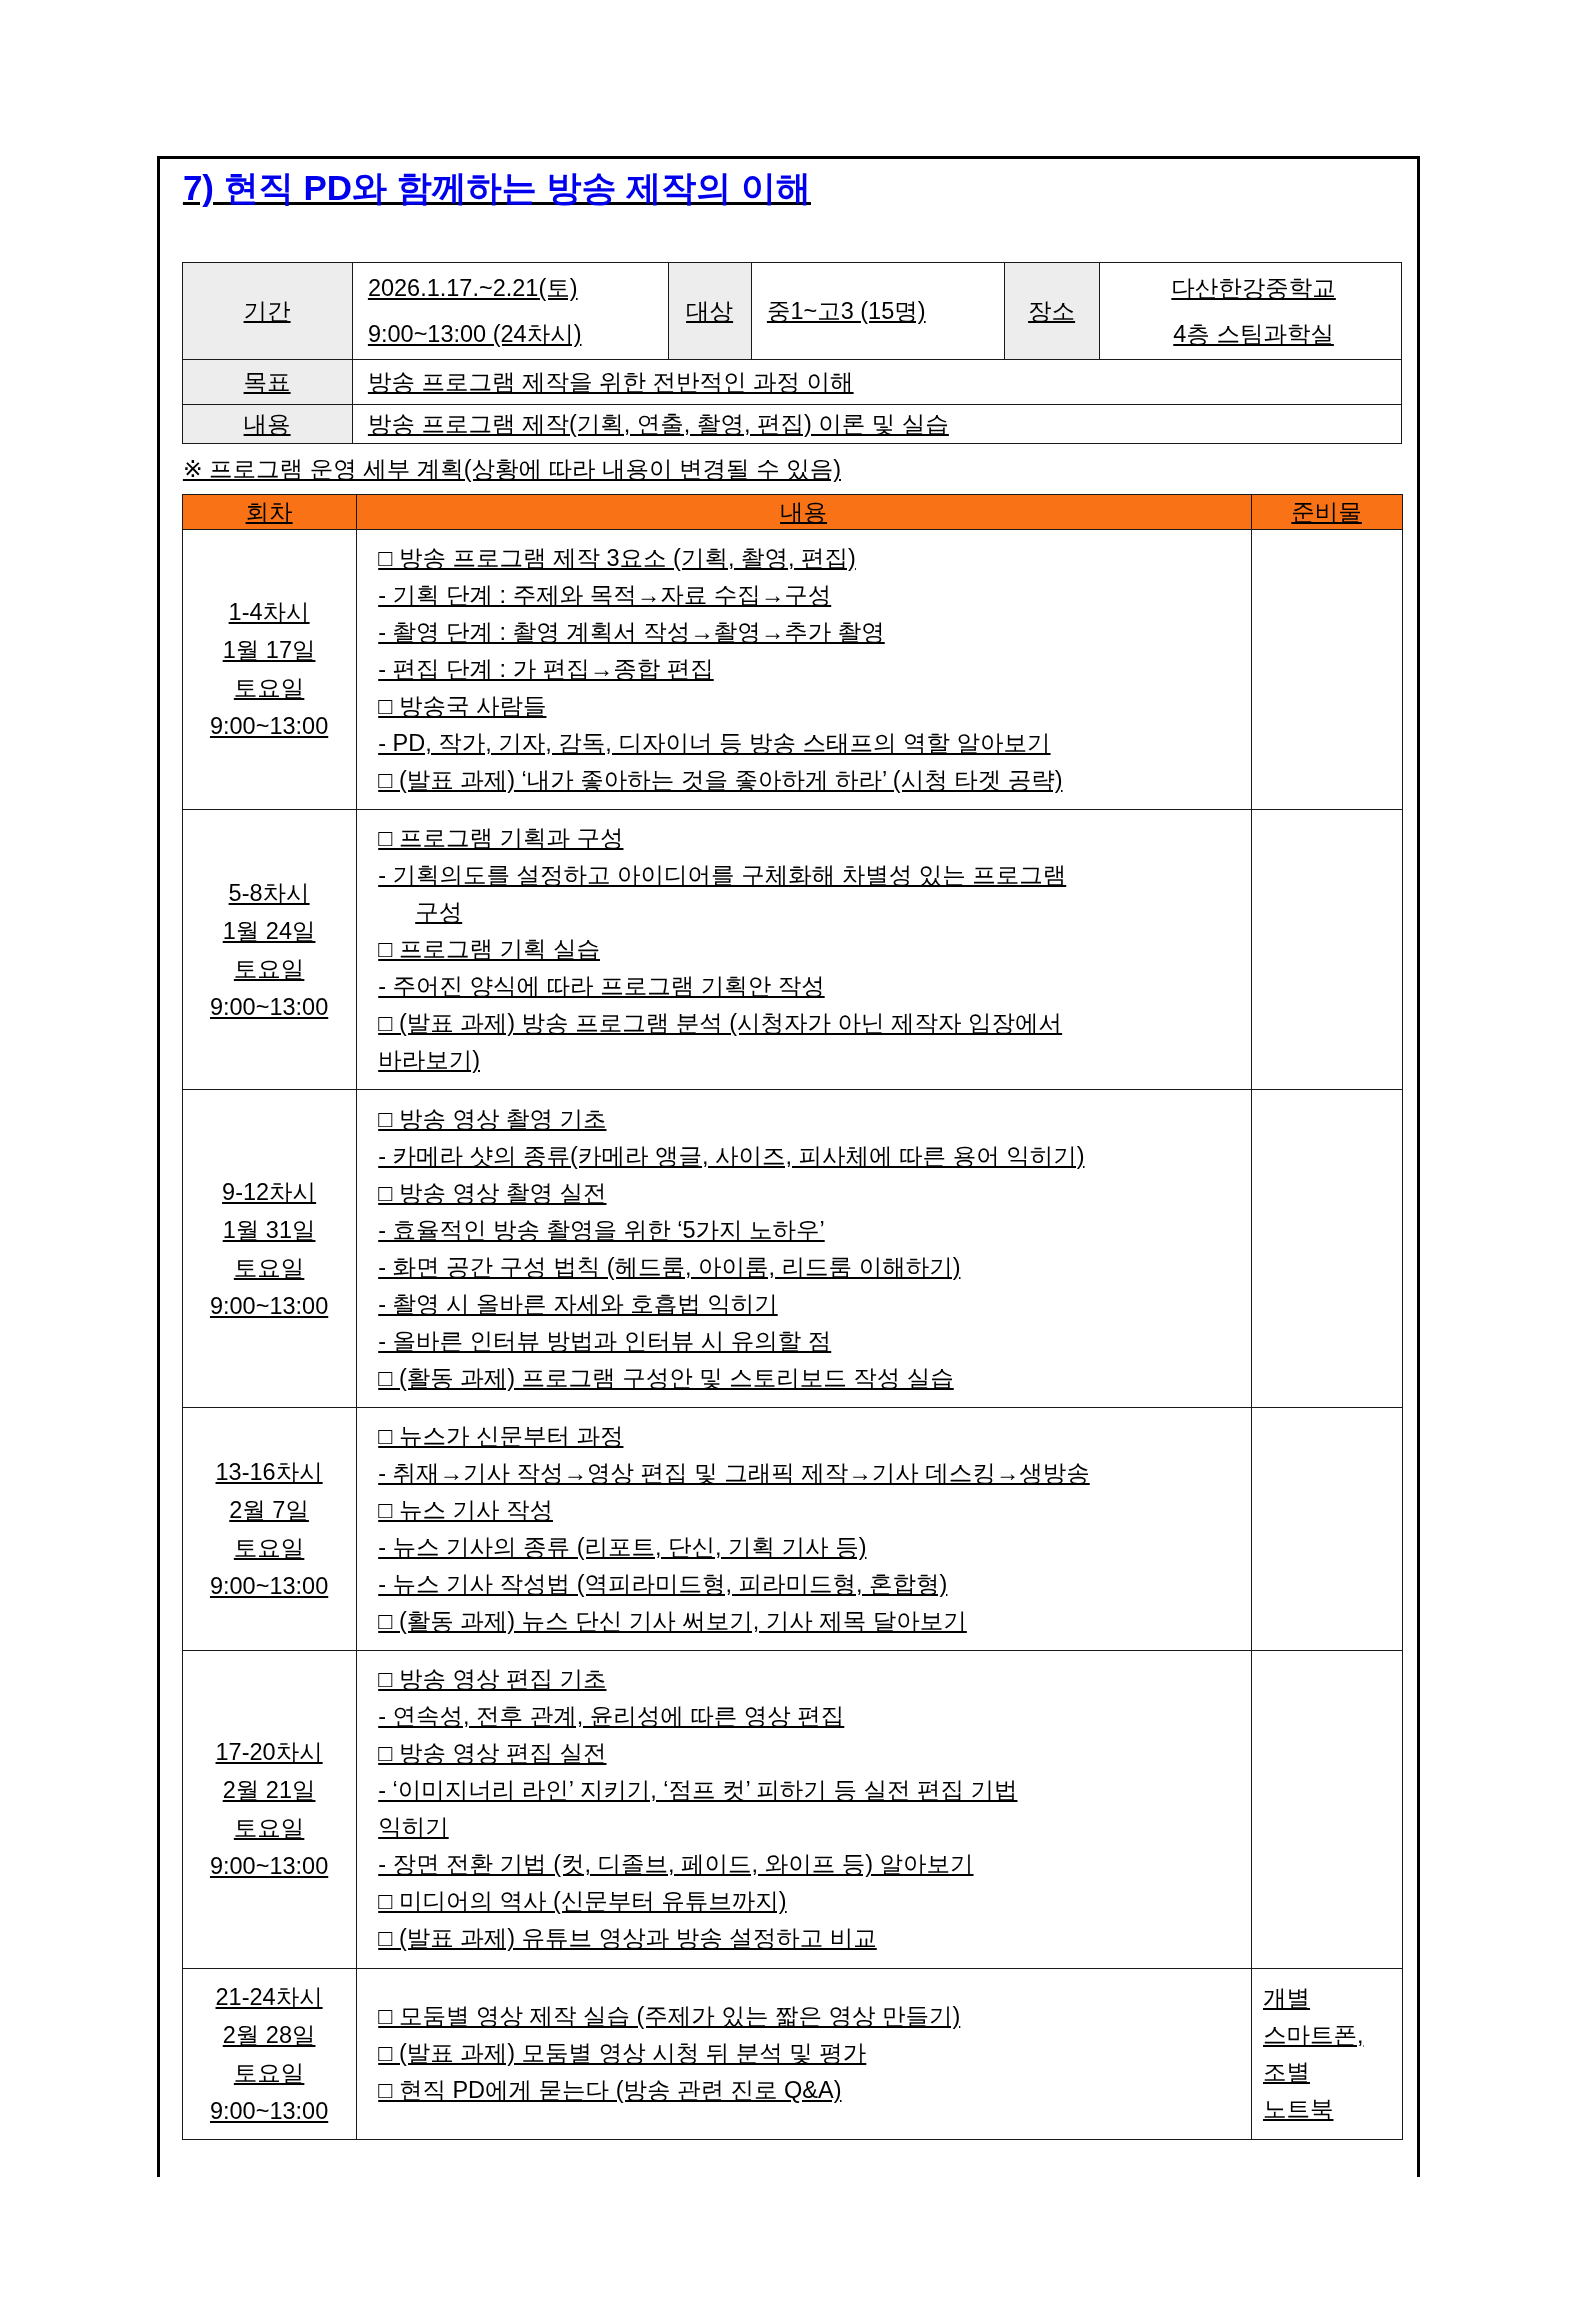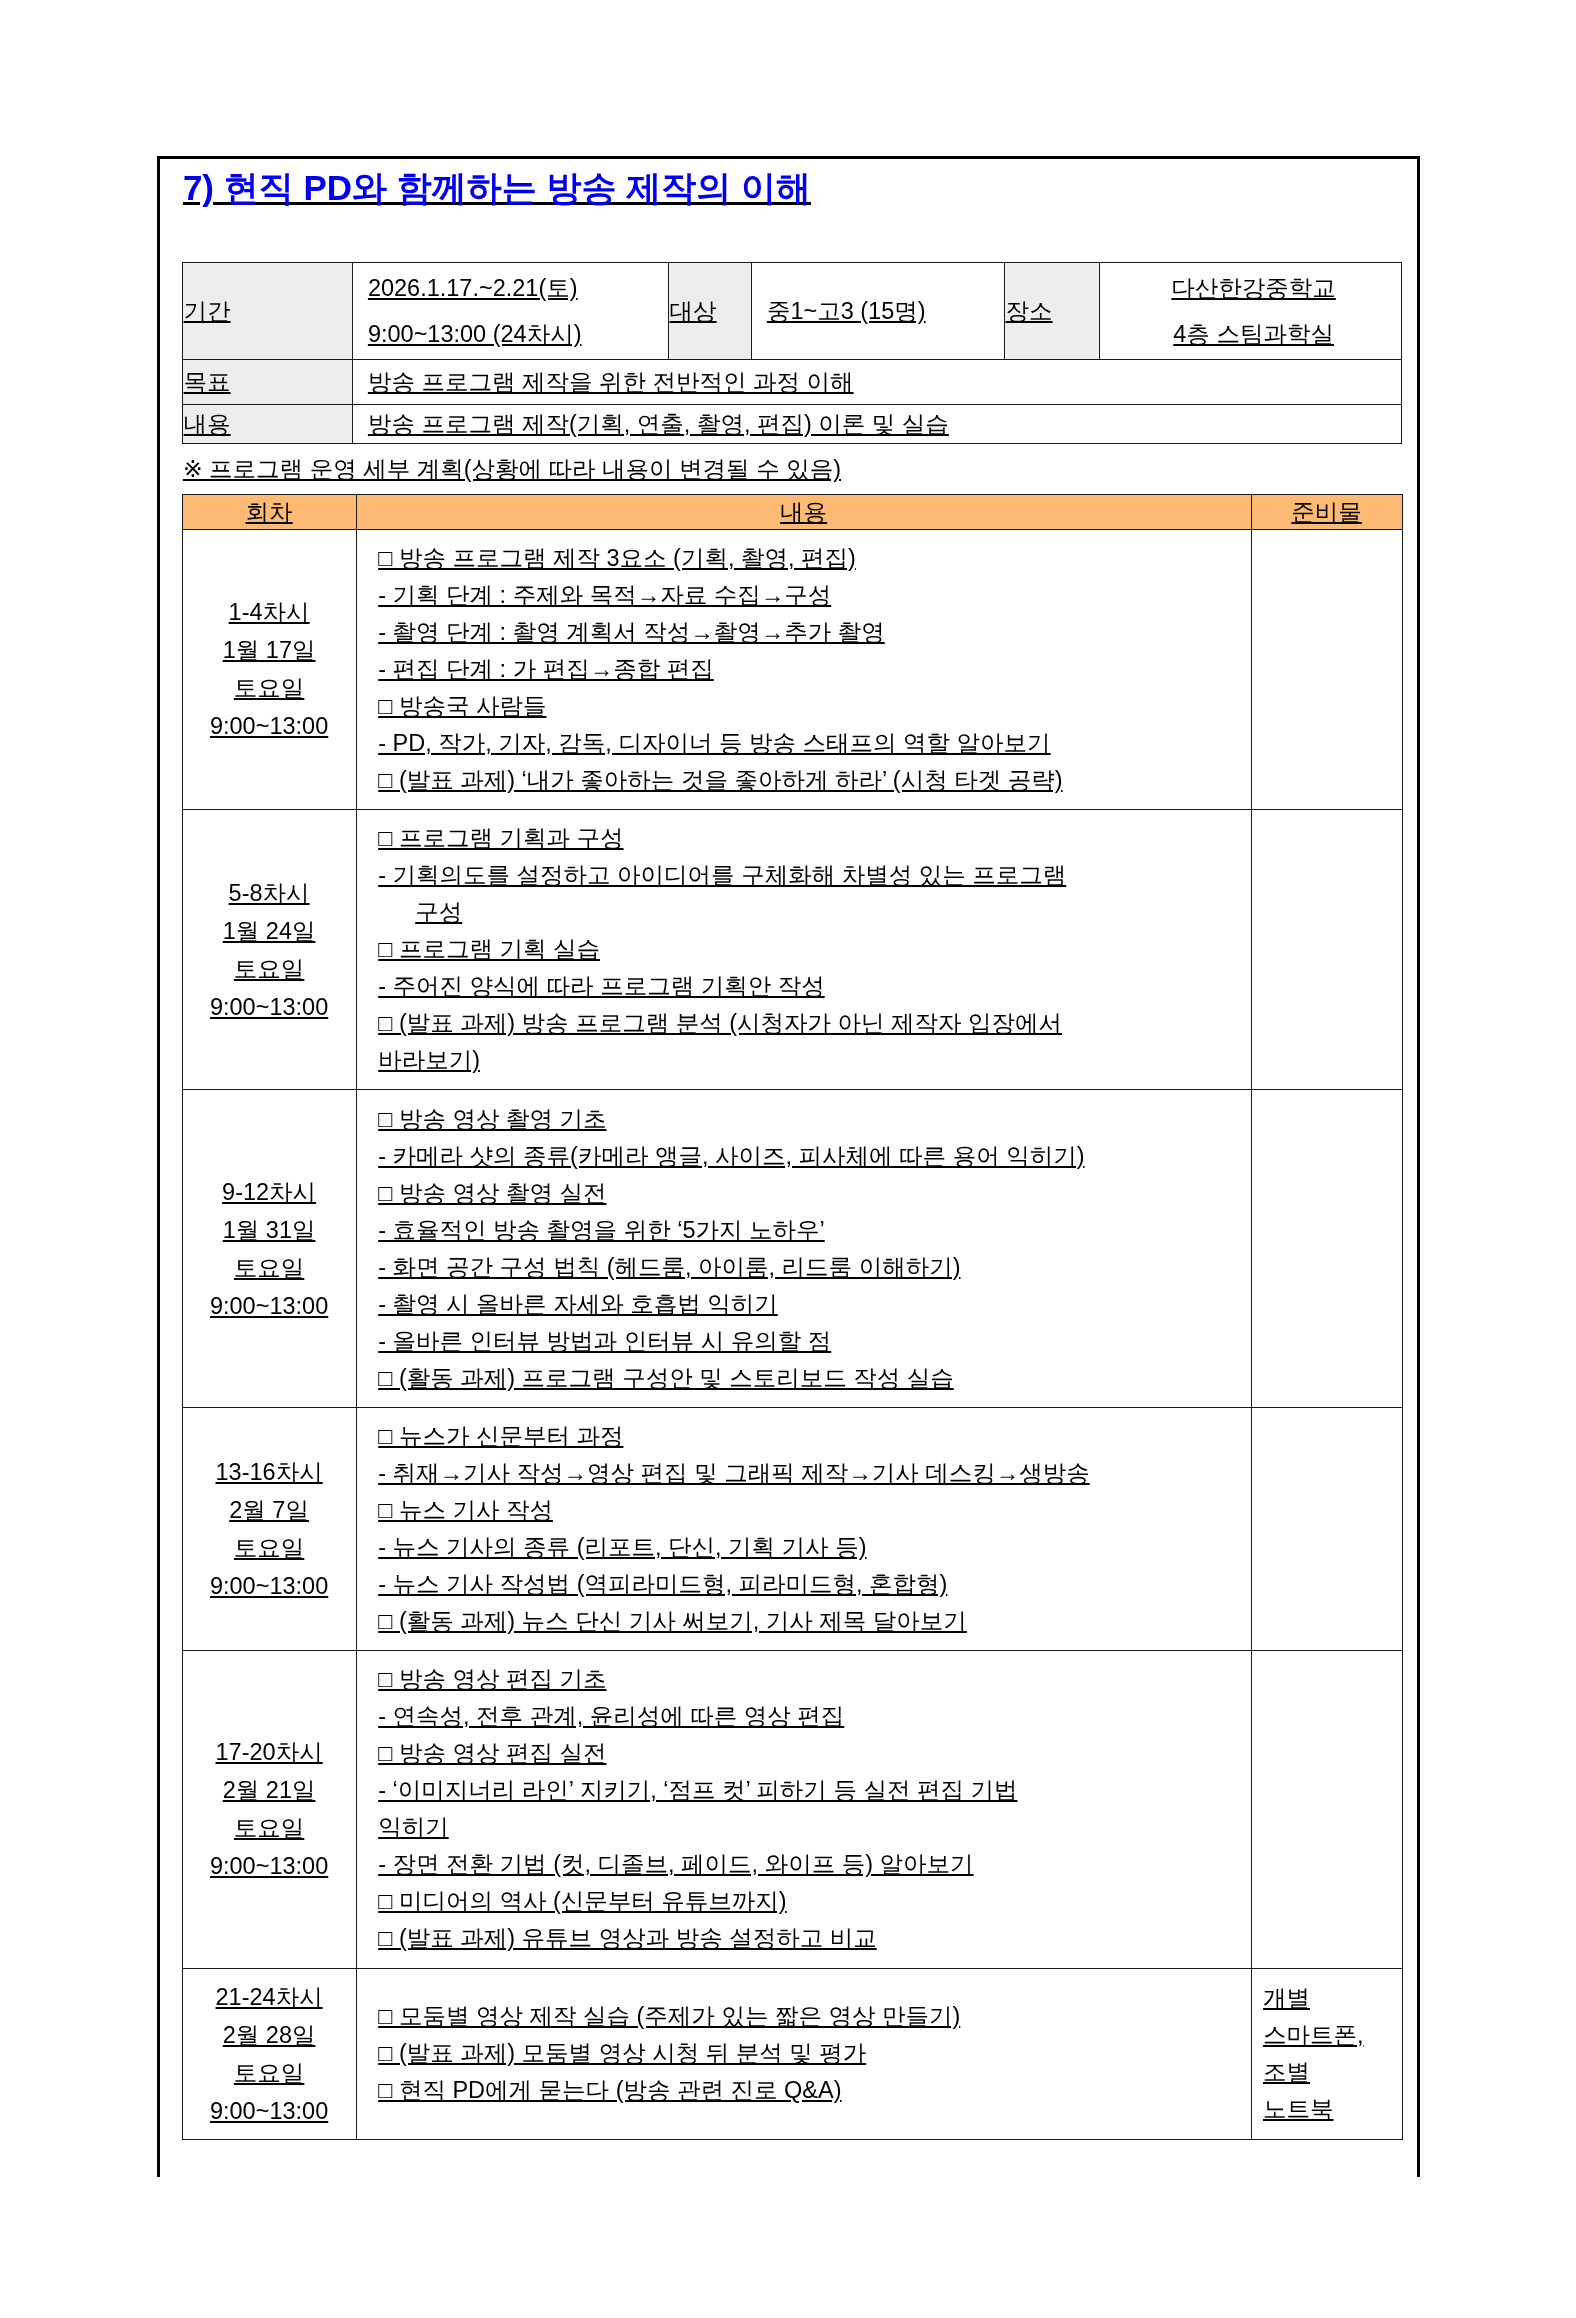--- a/index.html
+++ b/index.html
@@ -49,21 +49,21 @@
     border: 1.9px solid #1a1a1a;
     font-size: 23.5px;
   }
   .overview-table td {
     border: 1.3px solid #1a1a1a;
     vertical-align: middle;
     box-sizing: border-box;
   }
   .label-cell {
     background: #ededed;
-    text-align: left;
+    text-align: center;
     font-size: 23.5px;
   }
   .value-cell {
     padding-left: 15.3px;
   }
   .two-line {
     line-height: 46px;
   }
   .centered {
     text-align: center;
@@ -83,21 +83,21 @@
     width: 1221px;
     border: 1.9px solid #1a1a1a;
     font-size: 23.5px;
   }
   .schedule-table th, .schedule-table td {
     border: 1.3px solid #1a1a1a;
     vertical-align: middle;
     box-sizing: border-box;
   }
   .schedule-table thead th {
-    background: #fdba74;
+    background: #f97316;
     font-weight: normal;
     font-size: 23.5px;
     height: 32px;
     text-align: center;
   }
   .session-cell {
     text-align: center;
     padding: 9px 2.5px;
     margin-left: 40px;
   }

